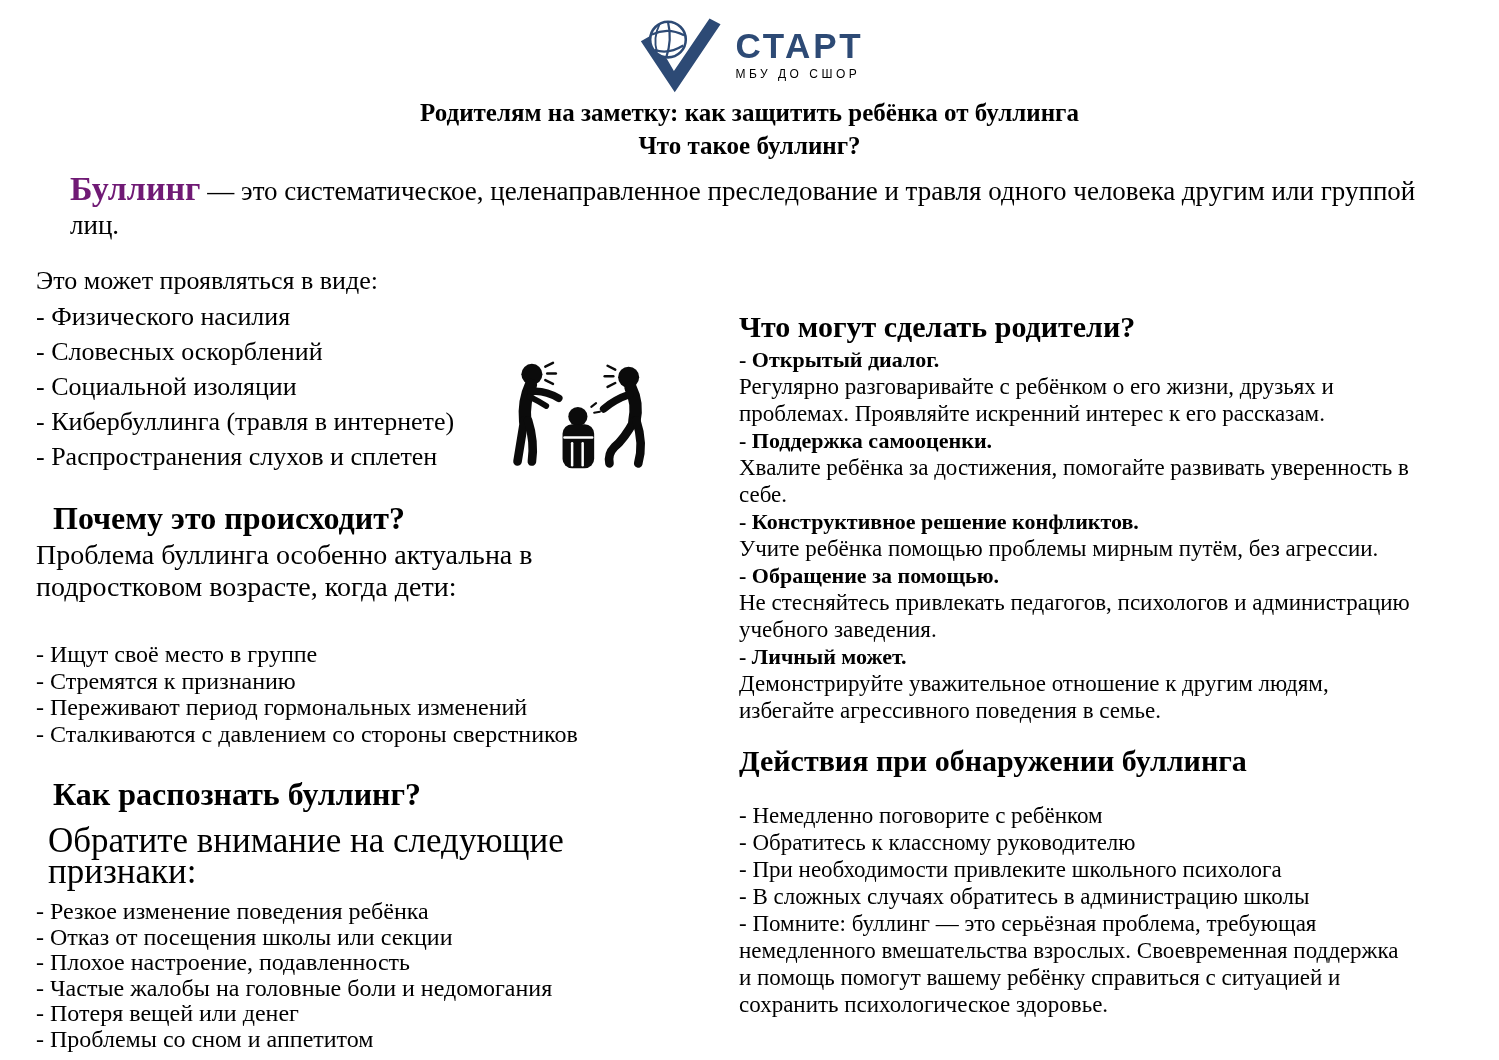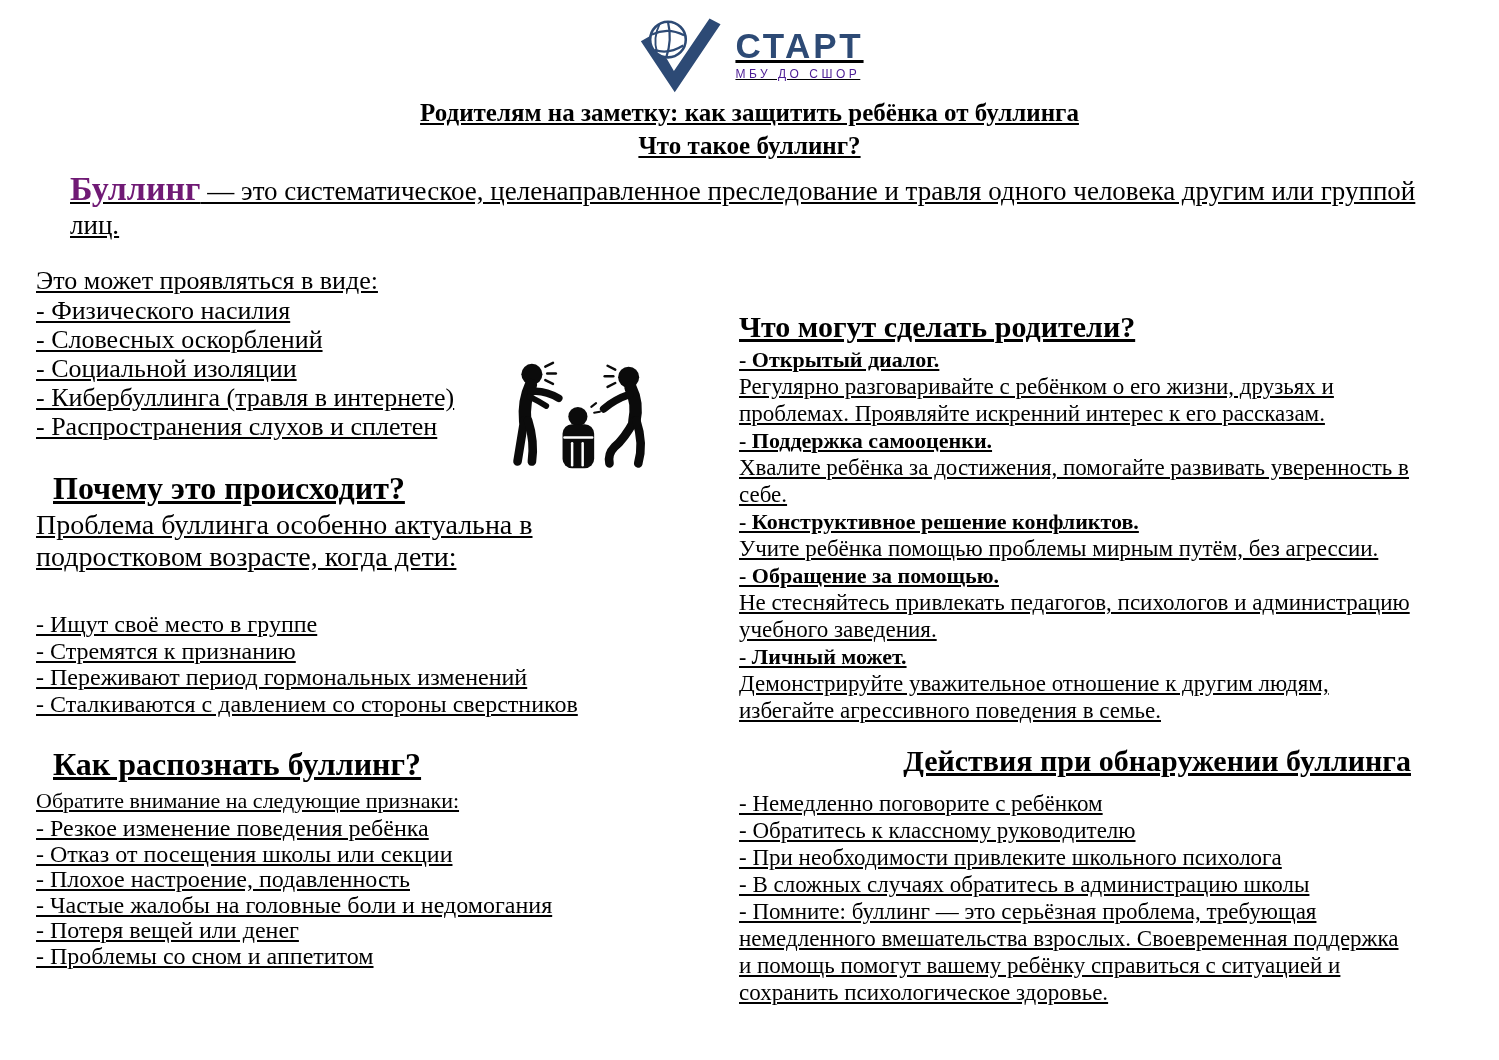--- a/index.html
+++ b/index.html
@@ -1,55 +1,55 @@
 <!DOCTYPE html>
 <html lang="ru"><head>
 <meta charset="utf-8">
 <style>
   html, body { margin:0; padding:0; background:#ffffff; }
   .page {
     position:relative; width:1499px; height:1060px; background:#fff;
-    font-family:"Liberation Serif", serif; color:#000; overflow:hidden;text-decoration:underline;
+    font-family:"Liberation Serif", serif; color:#000; overflow:hidden;
   }
   
   .header { text-align:center; padding-top:14px; }
   .logo { display:flex; align-items:center; justify-content:center; gap:12px; height:80px; }
   .logo-mark svg { width:88px; height:78px; display:block; }
   .logo-text { text-align:left; }
   .logo-brand {
     font-family:"Liberation Sans", sans-serif; font-weight:bold;
     font-size:35px; letter-spacing:3px; color:#2d4a75; line-height:1;
   }
   .logo-sub {
     font-family:"Liberation Sans", sans-serif; font-size:12px;
-    letter-spacing:3.5px; color:#4c1d95; margin-top:4px;
+    letter-spacing:3.5px; color:#000000; margin-top:4px;
   }
   .doc-title { font-size:25px; font-weight:bold; line-height:29px; margin:4px 0 0; }
   
   .definition { margin:12px 60px 0 70px; font-size:27px; line-height:34px; }
   .definition .term { color:#701a75; font-weight:bold; font-size:34px; }
   
   .columns { display:flex; margin-top:24px; padding-left:36px; }
   .col-left { width:655px; flex:none; position:relative; }
   .col-right { width:672px; flex:none; margin-left:48px; }
   
   .manifest-heading { font-size:26px; font-weight:normal; margin:0; line-height:30px; }
-  .manifest-list div { font-size:26px; line-height:29px; }
+  .manifest-list div { font-size:26px; line-height:29px;margin-top:6px; }
   .bully-icons { position:absolute; left:448px; top:90px; width:182px; height:122px; }
   .bully-icons svg { width:100%; height:100%; display:block; }
   .section-heading-lg { font-size:32px; font-weight:bold; margin:28px 17px 2px; line-height:38px; }
   .why-intro { font-size:28px; line-height:32px; max-width:585px; margin:0 0 38px; }
   .why-list div { font-size:24px; line-height:26.5px; }
-  .recognize-intro { font-size:22px; line-height:31px; margin:0; }
+  .recognize-intro { font-size:35px; line-height:31px; margin:12px; }
   .recognize-list div { font-size:24px; line-height:25.5px; }
   
   .parents-heading { font-size:30px; font-weight:bold; margin:44px 0 2px; line-height:34px; }
   .entry-title { font-size:22px; font-weight:bold; line-height:27px; }
   .entry-body { font-size:23px; line-height:27px; }
-  .actions-heading { font-size:30px; font-weight:bold; margin:20px 0 12px; line-height:34px;text-align:right; }
+  .actions-heading { font-size:30px; font-weight:bold; margin:20px 0 24px; line-height:34px; }
   .actions-list div { font-size:23px; line-height:27px; }
 </style>
 </head>
 <body>
 
 <div class="page">
 
   <div class="header">
     <div class="logo">
       <span class="logo-mark">

